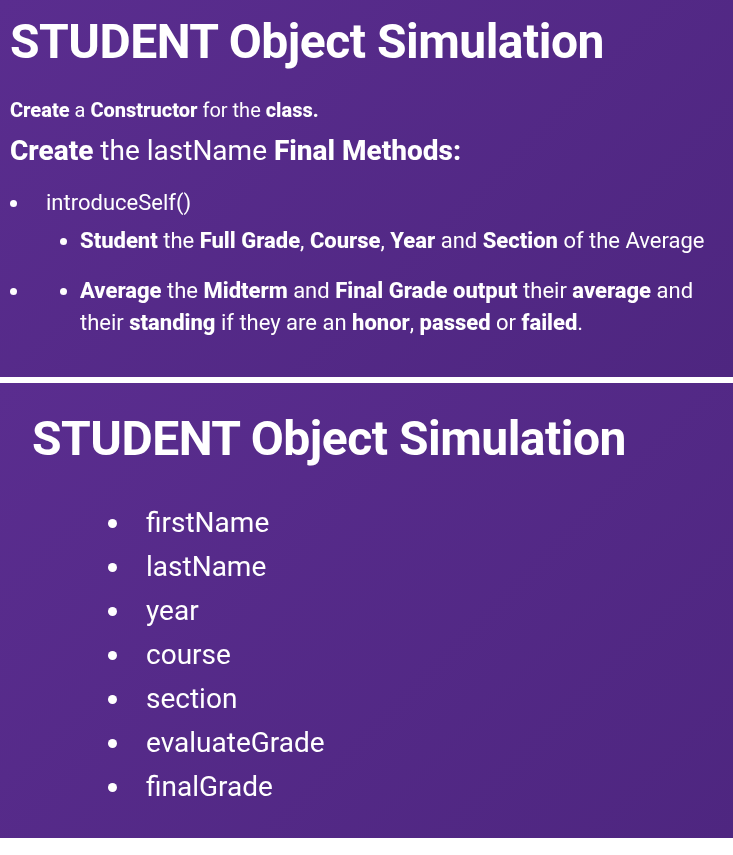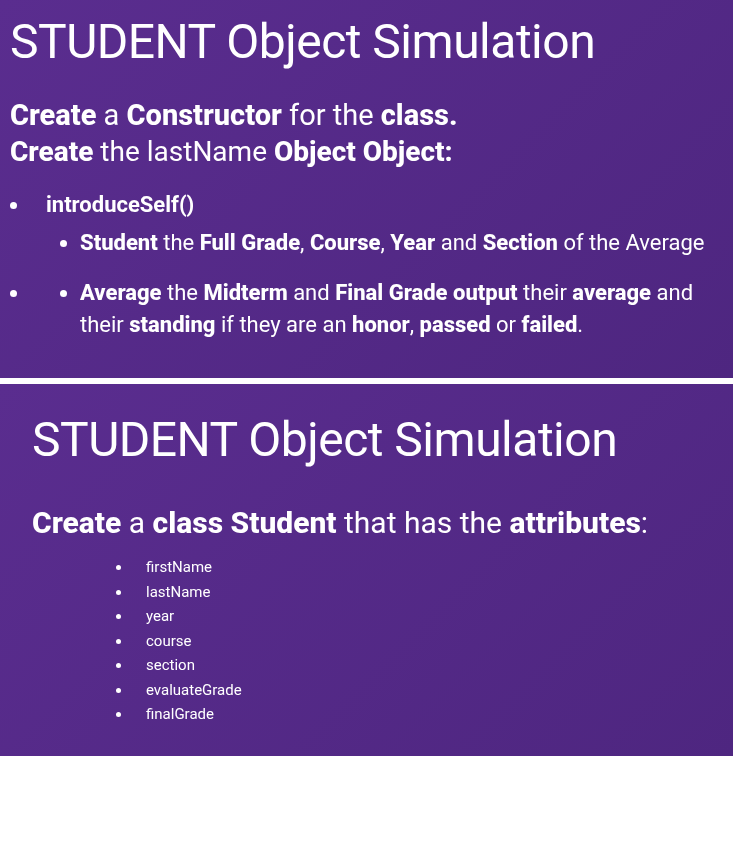--- a/index.html
+++ b/index.html
@@ -18,33 +18,33 @@
       background: linear-gradient(135deg, #5a2d8f 0%, #4e2680 100%);
       color: #fff;
       padding: 16px 10px 20px 10px;
     }
     .slide-2 {
       margin-top: 6px;
       padding: 20px 32px 28px 32px;
     }
     .title {
       font-size: 48px;
-      font-weight: 400;
+      font-weight: 700;
       letter-spacing: -0.5px;
       margin-bottom: 28px;
       line-height: 1.1;
     }
     .slide-2 .title {
       margin-top: 10px;
       margin-bottom: 36px;
     }
     .heading-line {
-      font-size: 29px;
+      font-size: 20px;
       font-weight: 400;
-      margin-bottom: 0;
+      margin-bottom: 10px;
       line-height: 1.3;
     }
     .heading-line-2 {
       font-size: 28px;
       font-weight: 400;
       margin-bottom: 18px;
       line-height: 1.3;
     }
     .bold {
       font-weight: 800;
@@ -67,45 +67,45 @@
     }
     ul.inner-list {
       list-style: disc;
       padding-left: 34px;
       margin-top: 6px;
     }
     ul.inner-list > li {
       margin-bottom: 4px;
     }
     .method-name {
-      font-weight: 700;
+      font-weight: 400;
     }
     ul.attrs {
       list-style: disc;
       padding-left: 100px;
-      font-size: 15px;
+      font-size: 28px;
       line-height: 1.5;
     }
     ul.attrs > li {
       padding-left: 14px;
       margin-bottom: 2px;
     }
   </style>
 </head>
 <body>
 
 <div class="slide">
   <h1 class="title">STUDENT Object Simulation</h1>
 
   <p class="heading-line">
     <span class="bold">Create </span><span>a </span><span class="bold">Constructor </span><span>for the </span><span class="bold">class.</span>
   </p>
 
   <p class="heading-line-2">
-    <span class="bold">Create </span><span>the lastName </span><span class="bold">Object Object:</span>
+    <span class="bold">Create </span><span>the lastName </span><span class="bold">Final Methods:</span>
   </p>
 
   <ul class="outer-list">
     <li>
       <span class="method-name">introduceSelf()</span>
       <ul class="inner-list">
         <li>
           <span class="bold">Student </span><span>the </span><span class="bold">Full Grade</span><span>, </span><span class="bold">Course</span><span>, </span><span class="bold">Year </span><span>and </span><span class="bold">Section </span><span>of the Average</span>
         </li>
       </ul>
@@ -116,23 +116,20 @@
           <span class="bold">Average </span><span>the </span><span class="bold">Midterm </span><span>and </span><span class="bold">Final Grade output </span><span>their </span><span class="bold">average </span><span>and their </span><span class="bold">standing </span><span>if they are an </span><span class="bold">honor</span><span>, </span><span class="bold">passed </span><span>or </span><span class="bold">failed</span><span>.</span>
         </li>
       </ul>
     </li>
   </ul>
 </div>
 
 <div class="slide slide-2">
   <h1 class="title">STUDENT Object Simulation</h1>
 
-  <p class="attr-heading">
-    <span class="bold">Create </span><span>a </span><span class="bold">class Student </span><span>that has the </span><span class="bold">attributes</span><span>:</span>
-  </p>
 
   <ul class="attrs">
     <li>firstName</li>
     <li>lastName</li>
     <li>year</li>
     <li>course</li>
     <li>section</li>
     <li>evaluateGrade</li>
     <li>finalGrade</li>
   </ul>

